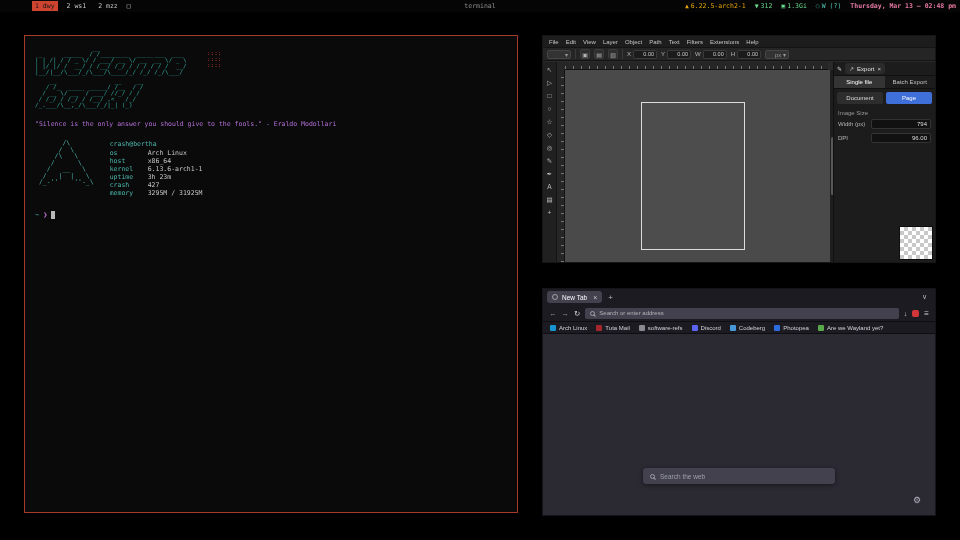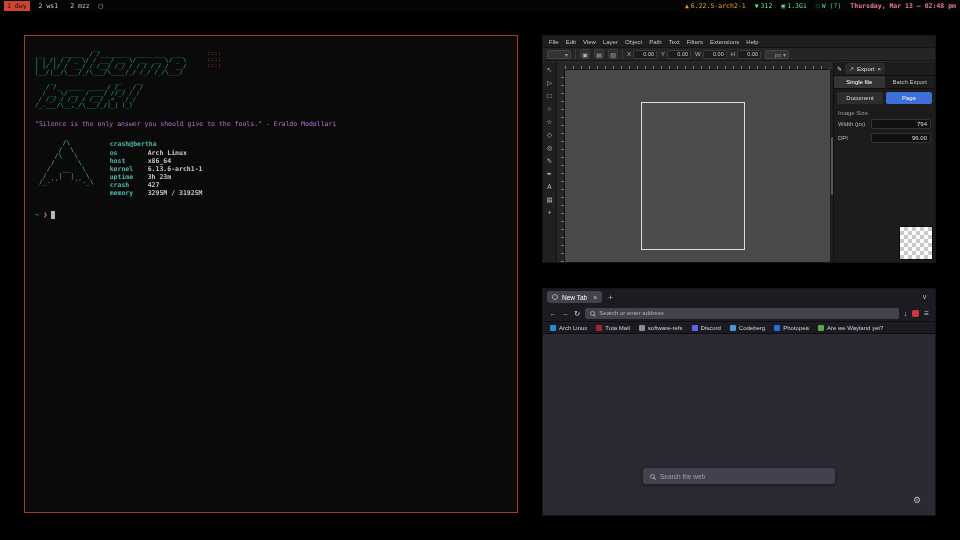--- a/index.html
+++ b/index.html
@@ -4,40 +4,40 @@
 <style>
   * { box-sizing: border-box; margin: 0; padding: 0; }
   html,body { width:960px; height:540px; background:#000; overflow:hidden; }
   .screen { position:relative; width:960px; height:540px; background:#000;
             font-family:"Liberation Sans", sans-serif; }
 
   
   .statusbar { position:absolute; left:0; top:0; width:960px; height:12px;
     background:#050505; display:flex; align-items:center; padding:0 4px;
     font-family:"DejaVu Sans Mono", monospace; font-size:6.5px; color:#c8c8c8; }
-  .ws-group { display:flex; align-items:center; gap:6px; }
+  .ws-group { display:flex; align-items:center; gap:6px;margin-left:28px; }
   .ws { padding:1px 3px; line-height:8px; }
   .ws.active { background:#cf4431; color:#141414; }
   .layout-icon { color:#d8d8d8; }
   .bar-title { position:absolute; left:0; right:0; text-align:center; color:#8f8f8f; pointer-events:none; }
   .bar-right { margin-left:auto; display:flex; align-items:center; gap:9px; position:relative; }
   .seg { display:flex; gap:2px; align-items:center; }
 
   
   .terminal { position:absolute; left:24px; top:35px; width:494px; height:478px;
     background:#0a0a0a; border:1px solid #a63a2a; padding:9px 10px;
     font-family:"DejaVu Sans Mono", monospace; color:#c8c8c8; }
   .terminal pre { font-family:"DejaVu Sans Mono", monospace; }
   .art { font-size:6px; line-height:6px; color:#2fa89c; }
   .art-back { margin-top:3px; }
   .sparkles { position:absolute; left:182px; top:14px; font-size:6px; line-height:6px; color:#c0392b; }
   .quote { margin-top:12px; font-size:6.5px; color:#b36fd6; }
   .fetch { margin-top:12px; display:flex; gap:16px; }
   .arch-logo { font-size:6.5px; line-height:6.5px; color:#4db6ac; }
-  .fetch-info { font-size:6.5px; line-height:8px;font-weight:bold; }
+  .fetch-info { font-size:6.5px; line-height:8px; }
   .fetch-title { color:#4db6ac; margin-bottom:1px; }
   .flabel { display:inline-block; width:38px; color:#4db6ac; }
   .fval { color:#c8c8c8; }
   .prompt { margin-top:14px; font-size:7px; display:flex; align-items:center; gap:4px; }
   .p-path { color:#4db6ac; }
   .p-char { color:#c678dd; }
   .cursor { width:4px; height:8px; background:#b9b9b9; display:inline-block; }
 
   
   .inkscape { position:absolute; left:542px; top:35px; width:394px; height:228px;
@@ -138,20 +138,21 @@
 
 <div class="screen">
 
   <div class="statusbar">
     <div class="ws-group">
       <span class="ws active">1 dwy</span>
       <span class="ws">2 ws1</span>
       <span class="ws">2 mzz</span>
       <span class="layout-icon">□</span>
     </div>
+    <div class="bar-title">terminal</div>
     <div class="bar-right">
       <span class="seg" style="color: rgb(229, 165, 10);">
         <span>▲</span>
         <span>6.22.5-arch2-1</span>
       </span>
       <span class="seg" style="color: rgb(107, 221, 143);">
         <span>▼</span>
         <span>312</span>
       </span>
       <span class="seg" style="color: rgb(107, 221, 143);">

